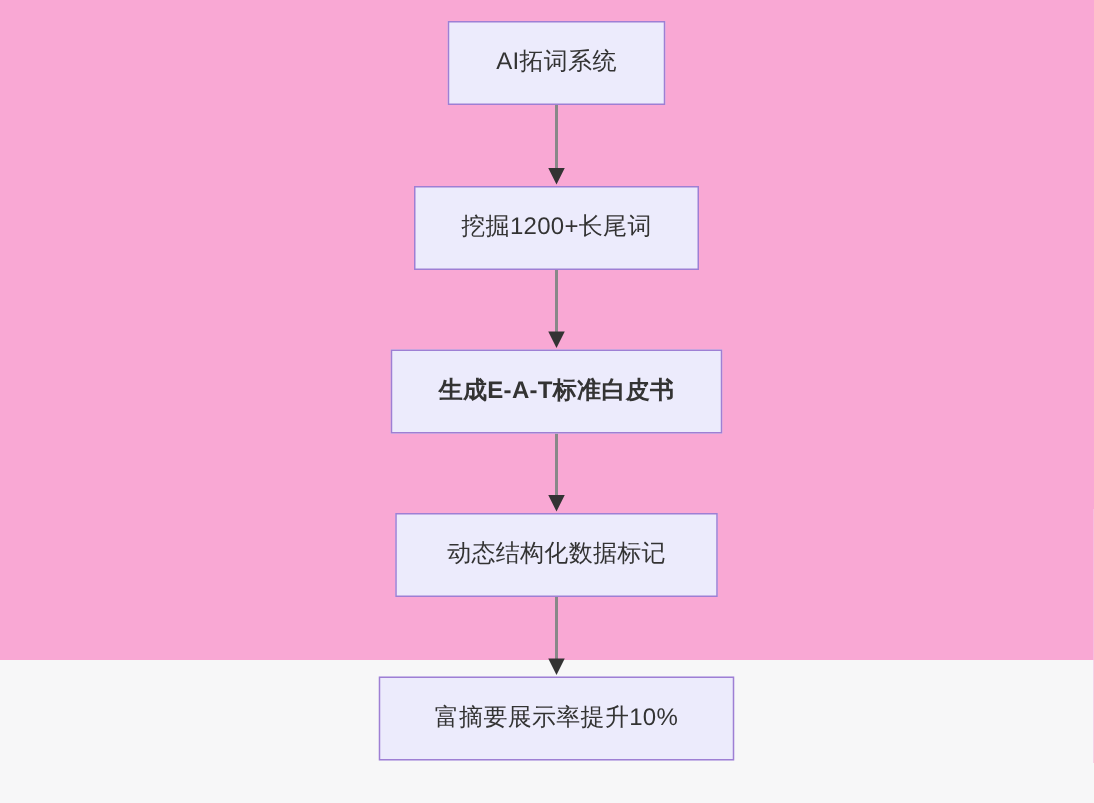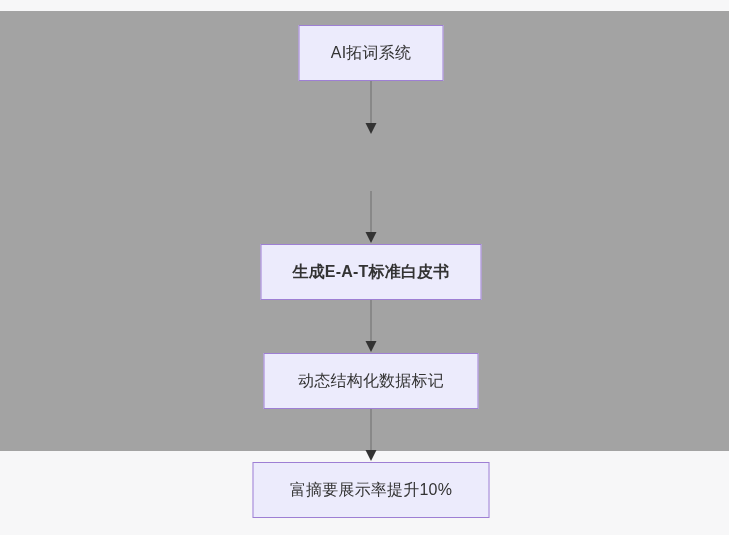--- a/index.html
+++ b/index.html
@@ -10,22 +10,21 @@
     width: 729px;
     height: 535px;
     background: #f7f7f8;
     font-family: "Liberation Sans", "DejaVu Sans", sans-serif;
     overflow: hidden;
   }
   #flowchart-canvas {
     position: relative;
     width: 729px;
     height: 440px;
-    background: #a3a3a3;
-    margin-top: 11px;
+    background: #f9a8d4;
   }
   .flow-node {
     position: absolute;
     box-sizing: border-box;
     background: #ecebfc;
     border: 1.7px solid #9e7fd4;
     border-radius: 0;
     display: flex;
     align-items: center;
     justify-content: center;
@@ -81,20 +80,23 @@
     <svg width="14" height="53" viewBox="0 0 14 53" aria-hidden="true">
       <line x1="7" y1="0" x2="7" y2="43" stroke="#888888" stroke-width="2"></line>
       <polygon points="7,52 1.5,41 12.5,41" fill="#333333"></polygon>
     </svg>
   </div>
 
   <div class="flow-node" style="left:371px; top:14px; width:145px;">
     <span class="flow-node-label">AI拓词系统</span>
   </div>
 
+  <div class="flow-node" style="left:371px; top:124px; width:190px;">
+    <span class="flow-node-label">挖掘1200+长尾词</span>
+  </div>
 
   <div class="flow-node" style="left:371px; top:233px; width:221px;font-weight:bold;">
     <span class="flow-node-label">生成E-A-T标准白皮书</span>
   </div>
 
   <div class="flow-node" style="left:371px; top:342px; width:215px;">
     <span class="flow-node-label">动态结构化数据标记</span>
   </div>
 
   <div class="flow-node" style="left:371px; top:451px; width:237px;align-items:center;">

